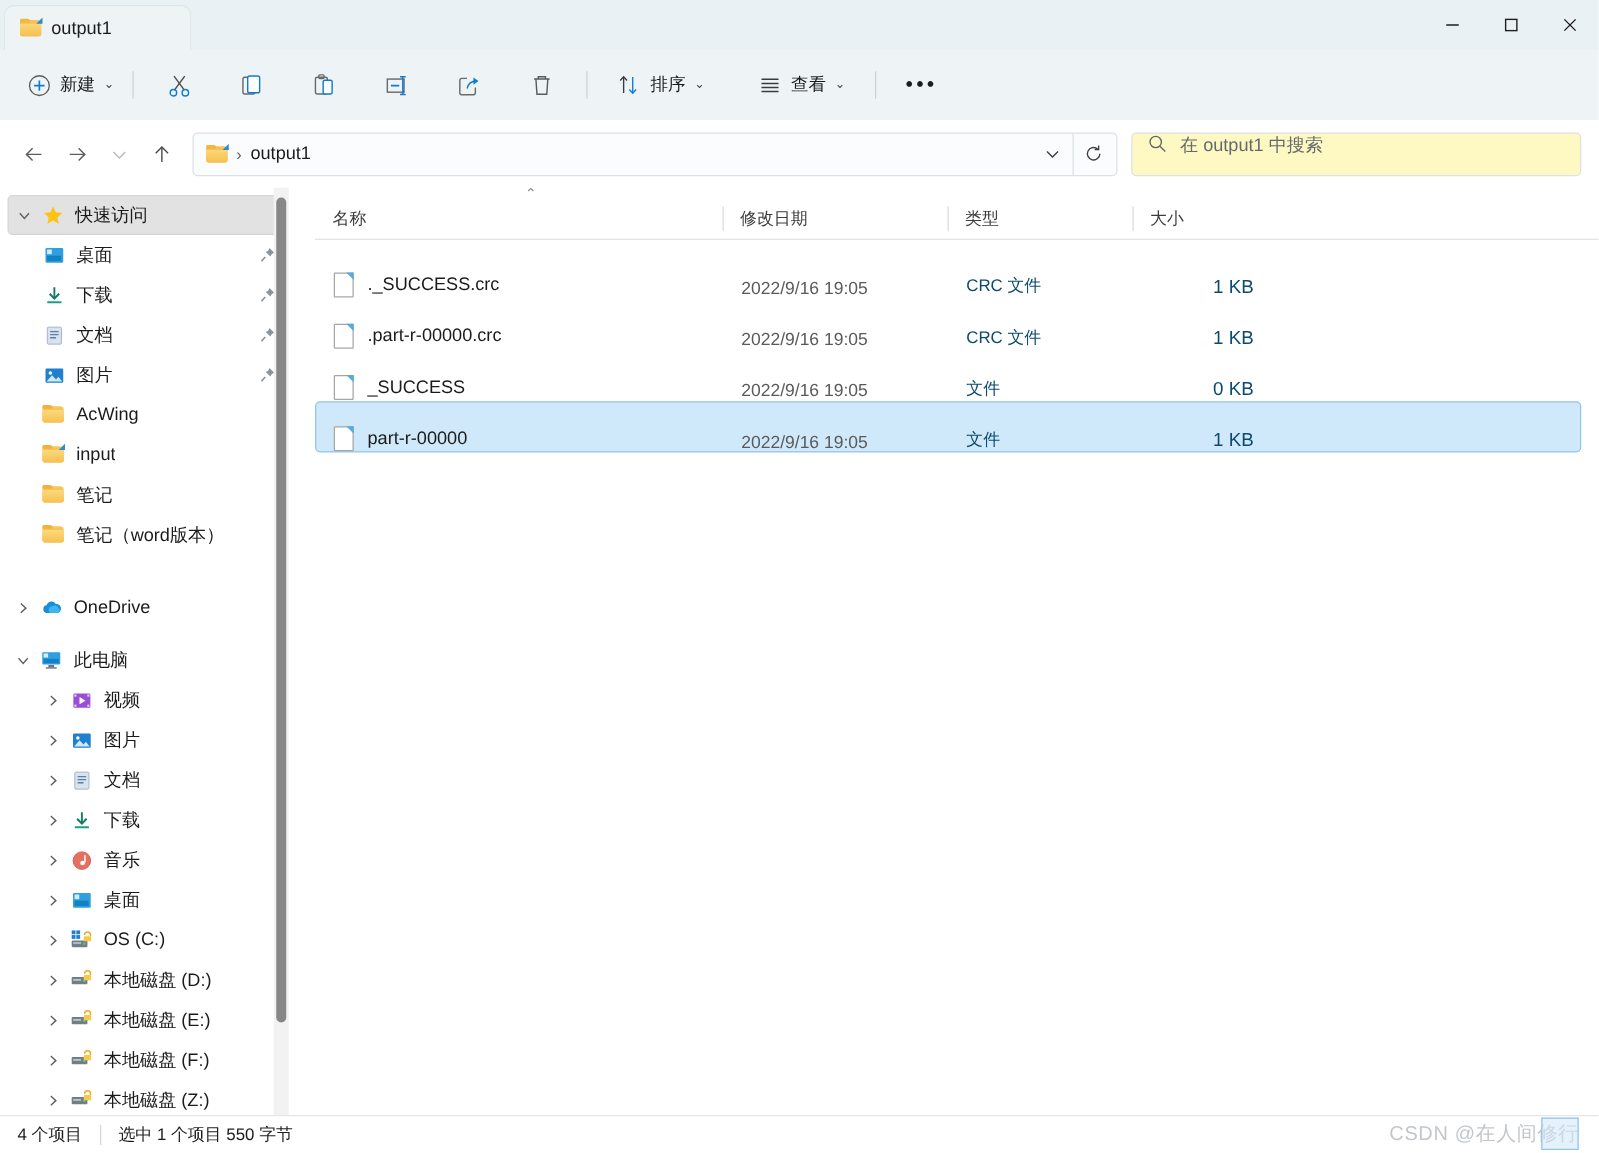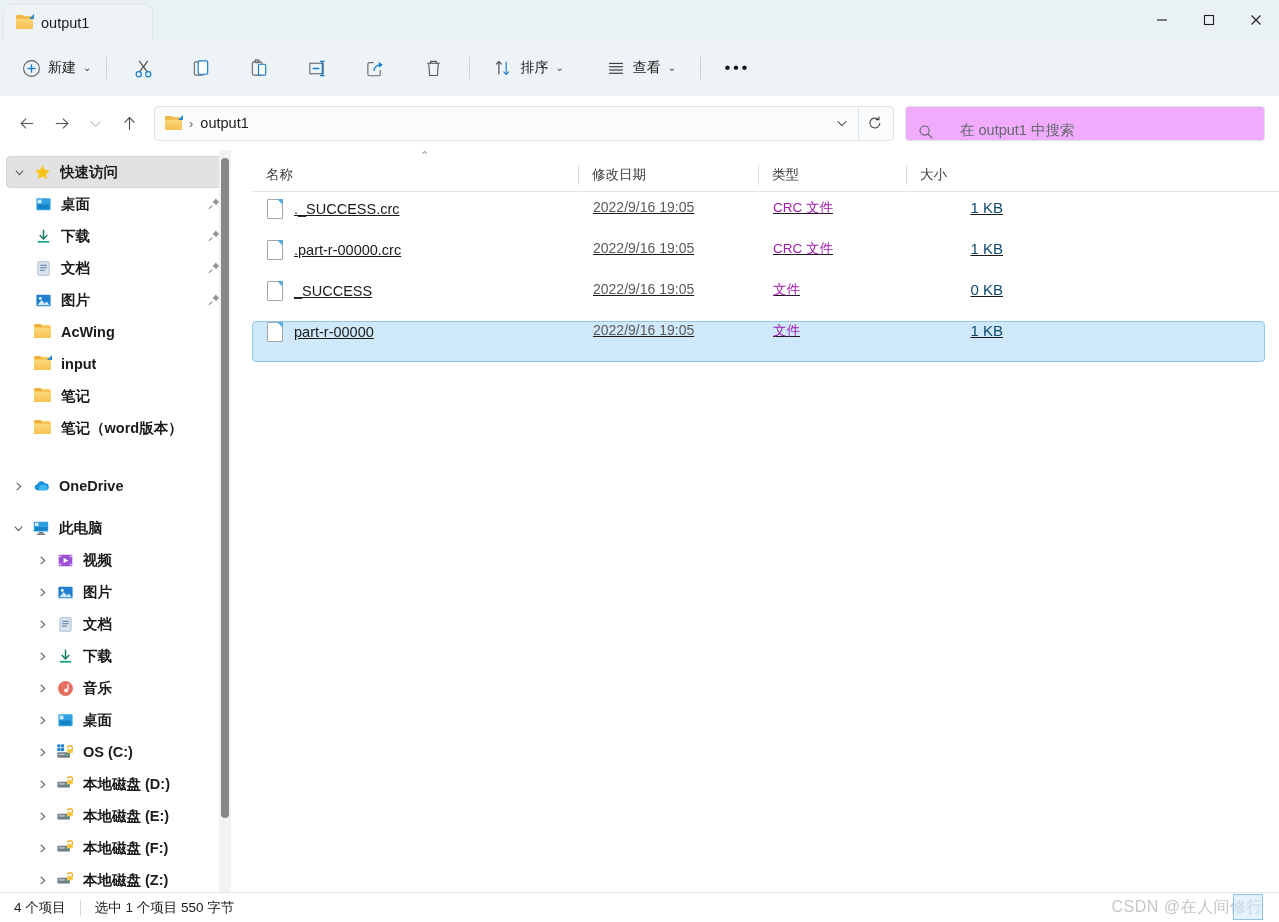--- a/index.html
+++ b/index.html
@@ -171,26 +171,26 @@
   .addr-btn {
     width: 32px; height: 33px;
     display: flex; align-items: center; justify-content: center;
     color: #3b3b3b;
     flex: 0 0 32px;
   }
   .addr-div { width:1px; height:33px; background:#dbe1e4; }
   .searchbox {
     width: 360px;
     height: 35px;
-    background: #f0abfc;
+    background: #fef9c3;
     border: 1px solid #dbe1e4;
     border-radius: 4px;
     display: flex;
-    align-items: flex-end;
-    gap: 26px;
+    align-items: flex-start;
+    gap: 10px;
     padding: 0 12px;
     margin-left: 11px;
     flex: 0 0 360px;
   }
   .search-ph { font-size: 14.5px; color: #63696d; }
 
   
   .body {
     flex: 1 1 auto;
     display: flex;
@@ -200,21 +200,20 @@
 
   
   .sidebar {
     width: 238px;
     flex: 0 0 238px;
     background: #ffffff;
     position: relative;
     overflow: hidden;
     padding-top: 6px;
     border-right: 1px solid #ffffff;
-    font-weight: bold;
   }
   .nav-row {
     height: 32px;
     display: flex;
     align-items: center;
     position: relative;
     padding-right: 8px;
     font-size: 14.5px;
     color: #1b1b1b;
     white-space: nowrap;
@@ -302,36 +301,35 @@
     position: absolute;
     left: 168px; top: -8px;
     color: #8d8d8d;
     font-size: 11px;
     line-height: 1;
   }
 
   .row {
     height: 41px;
     display: flex;
-    align-items: flex-start;
+    align-items: flex-end;
     font-size: 14.5px;
     color: #1b1b1b;
     border: 1px solid transparent;
     border-radius: 4px;
     margin-right: 14px;
-    text-decoration: underline;
   }
   .row.selected {
     background: #cfe8fa;
     border: 1px solid #8fc6ea;
   }
   .cell { padding-left: 14px; display:flex; align-items:center; gap:11px; }
   .cell.name { width: 326px; flex: 0 0 326px; }
   .cell.date { width: 180px; flex: 0 0 180px; color:#5a5a5a; font-size:14px; }
-  .cell.type { width: 148px; flex: 0 0 148px; color:#a21caf; font-size:13.5px;}
+  .cell.type { width: 148px; flex: 0 0 148px; color:#0c4a6e; font-size:13.5px;}
   .cell.size { width: 106px; flex: 0 0 106px; color:#0c4a6e; font-size:15px; justify-content:flex-end; padding-right: 10px;}
 
   .fileico {
     width: 16px; height: 20px;
     position: relative;
     flex: 0 0 16px;
   }
   .fileico .pg {
     position: absolute; inset: 0;
     background: #ffffff;

